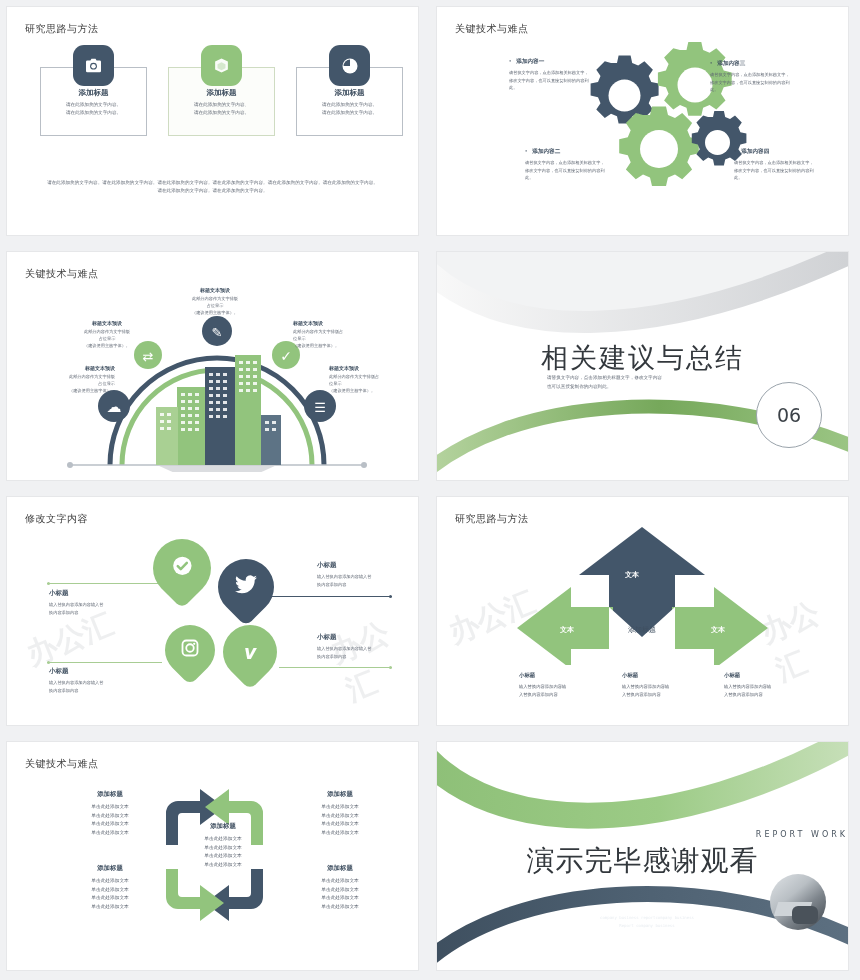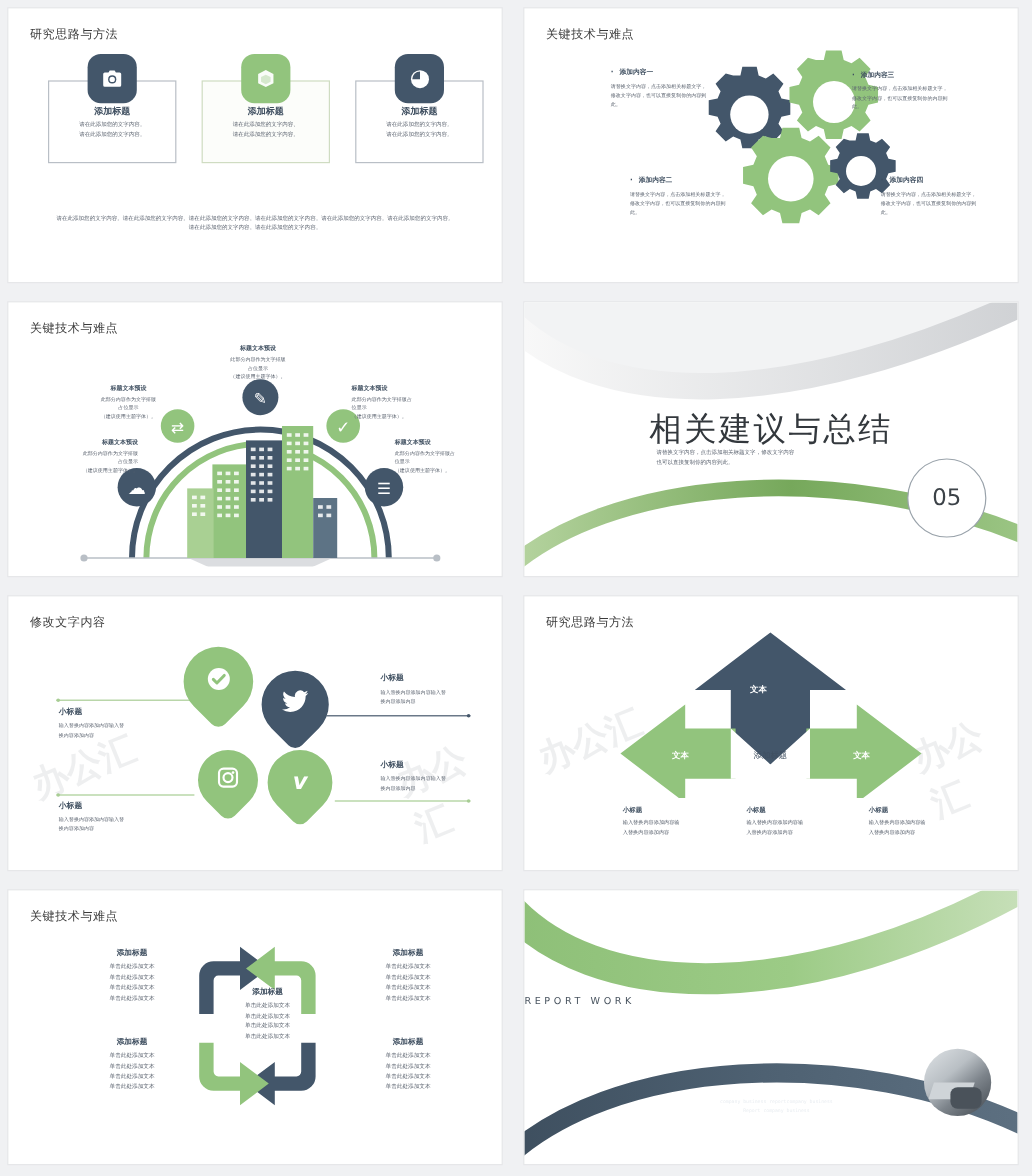--- a/index.html
+++ b/index.html
@@ -291,21 +291,21 @@
               <stop offset=".55" stop-color="#76a85b"></stop>
               <stop offset="1" stop-color="#9cc685"></stop>
           </linearGradient>
         </defs>
         <path d="M-20 2 C 60 90 230 82 420 -8 L420 -30 L-20 -30 Z" fill="#f2f3f4"></path>
         <path d="M-20 8 C 60 96 230 88 420 -2" fill="none" stroke="url(#g4a)" stroke-width="22"></path>
         <path d="M-20 228 C 70 142 270 132 420 196" fill="none" stroke="url(#g4b)" stroke-width="14"></path>
       </svg>
       <div class="bigtitle" style="left:104px;top:88px;font-size:27px;letter-spacing:2px">相关建议与总结</div>
       <div class="mlines" style="position:absolute;left:110px;top:122px;font-size:4.6px;line-height:1.9;color:#5c6470">请替换文字内容，点击添加相关标题文字，修改文字内容<br>也可以直接复制你的内容到此。</div>
-      <div class="num05">05</div>
+      <div class="num05">06</div>
     </div>
   </div>
 
   <div class="slide">
     <div class="canvas">
       <div class="stitle">修改文字内容</div>
       <div class="wm" style="left:18px;top:122px;transform:rotate(-22deg)">办公汇</div>
       <div class="wm" style="left:330px;top:120px;transform:rotate(-22deg)">办公汇</div>
 
       <div class="lead" style="left:40px;top:86px;width:115px;background:#a8cd94">
@@ -441,21 +441,22 @@
           <linearGradient id="g8b" x1="0" y1="0" x2="1" y2="0">
             <stop offset="0" stop-color="#3d4e5e"></stop>
               <stop offset=".5" stop-color="#4e6172"></stop>
               <stop offset="1" stop-color="#5d7081"></stop>
           </linearGradient>
         </defs>
         <path d="M-20 2 C 55 96 240 92 420 -10 L420 -32 L-20 -32 Z" fill="#ffffff"></path>
         <path d="M-20 6 C 55 100 240 96 420 -6" fill="none" stroke="url(#g8a)" stroke-width="26"></path>
         <path d="M-20 228 C 70 138 275 128 420 198" fill="none" stroke="url(#g8b)" stroke-width="16"></path>
       </svg>
-      <div style="position:absolute;left:0;right:0;top:88px;text-align:left;font-size:8px;letter-spacing:3px;color:#4a5560">REPORT WORK</div>
+      <div style="position:absolute;left:0;right:0;top:88px;text-align:right;font-size:8px;letter-spacing:3px;color:#4a5560">REPORT WORK</div>
+      <div class="bigtitle" style="left:0;right:0;top:100px;text-align:center;font-size:28px;letter-spacing:1px">演示完毕感谢观看</div>
       <div class="mlines" style="position:absolute;left:120px;width:180px;top:172px;text-align:center;font-size:4px;line-height:1.9;color:#e9edf1;font-family:'DejaVu Sans Mono',monospace">company business reportcompany business<br>Report company business</div>
       <div style="position:absolute;right:22px;top:132px;width:56px;height:56px;border-radius:50%;overflow:hidden;background:linear-gradient(140deg,#dfe3e6 0%,#b9bfc4 38%,#7d848b 62%,#3f464d 100%)">
         <div style="position:absolute;left:6px;top:28px;width:34px;height:14px;background:#cfd4d8;transform:skewX(-18deg)"></div>
         <div style="position:absolute;left:22px;top:32px;width:26px;height:18px;background:#4a525a;border-radius:6px"></div>
       </div>
     </div>
   </div>
 
 </div>
 

